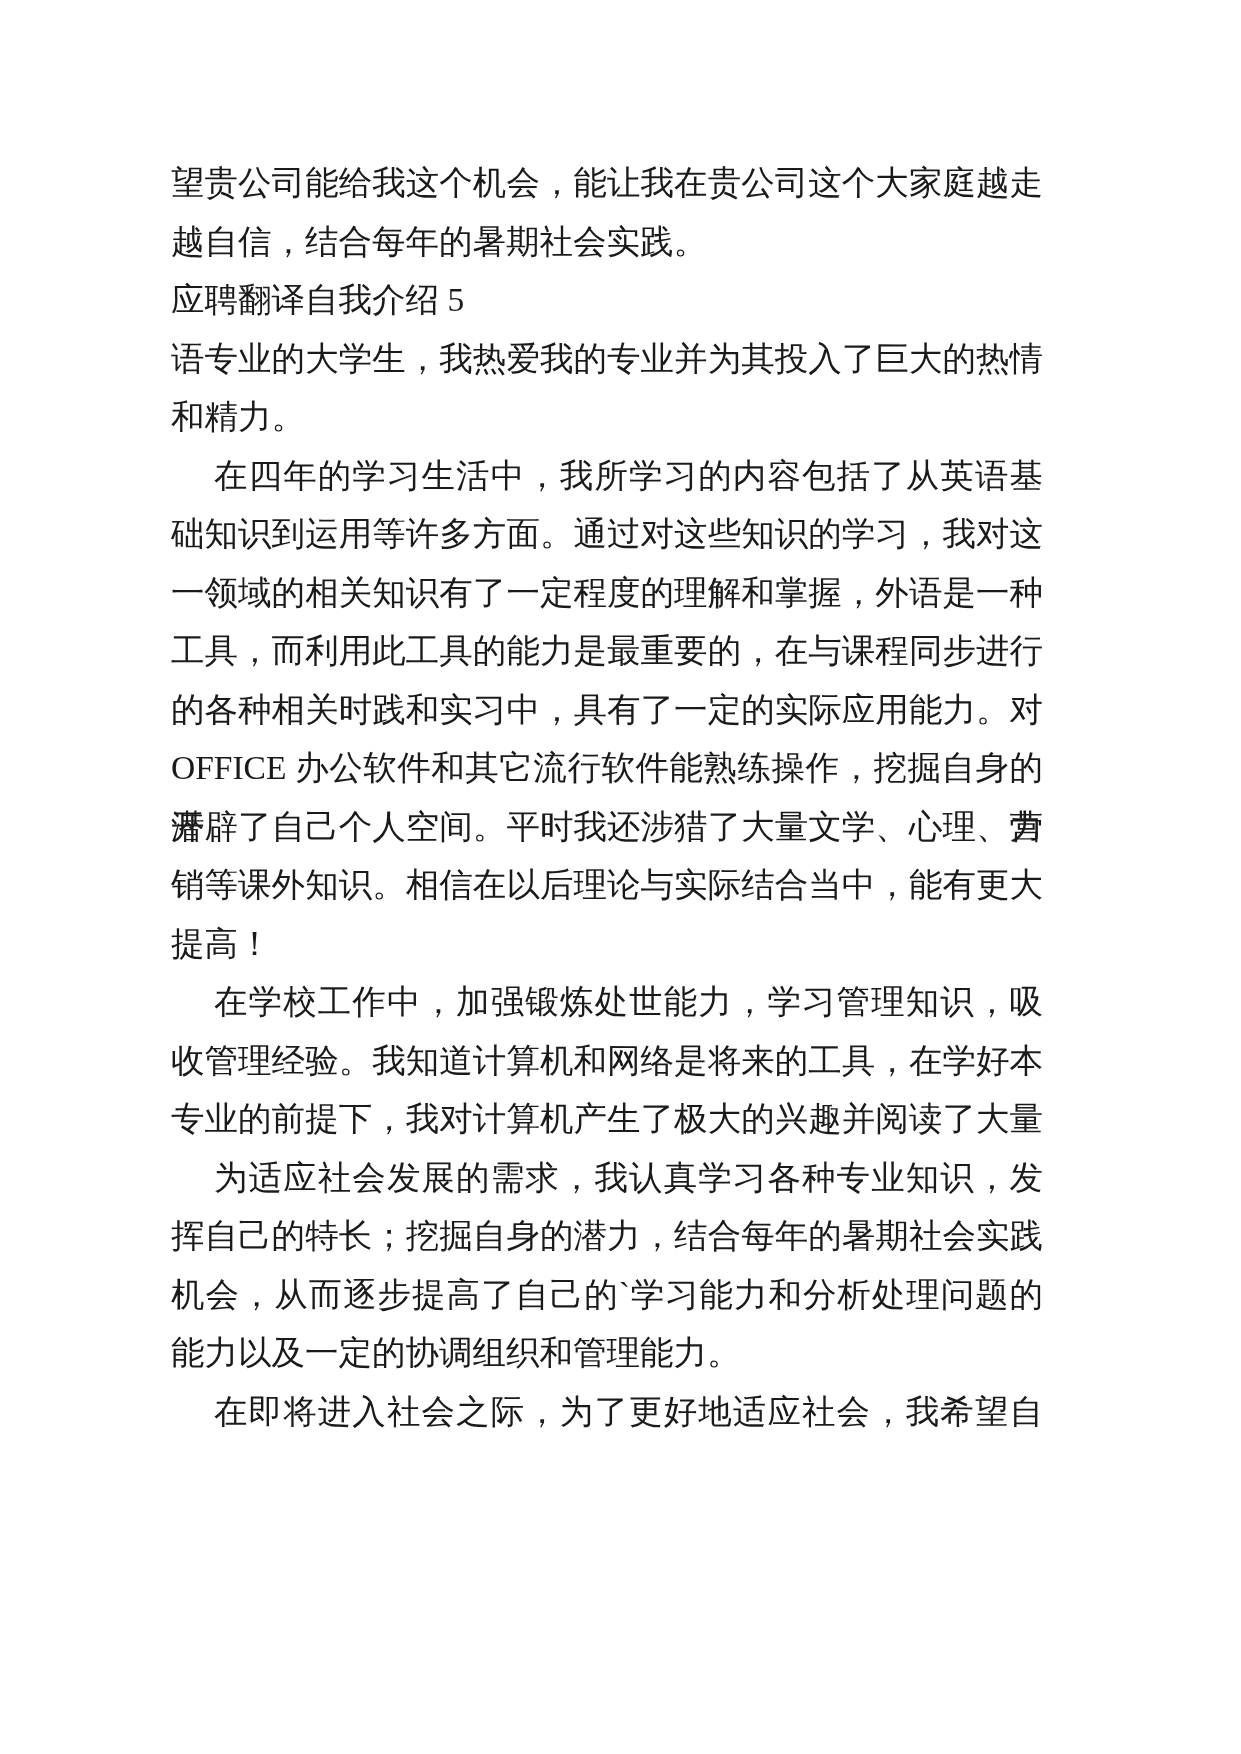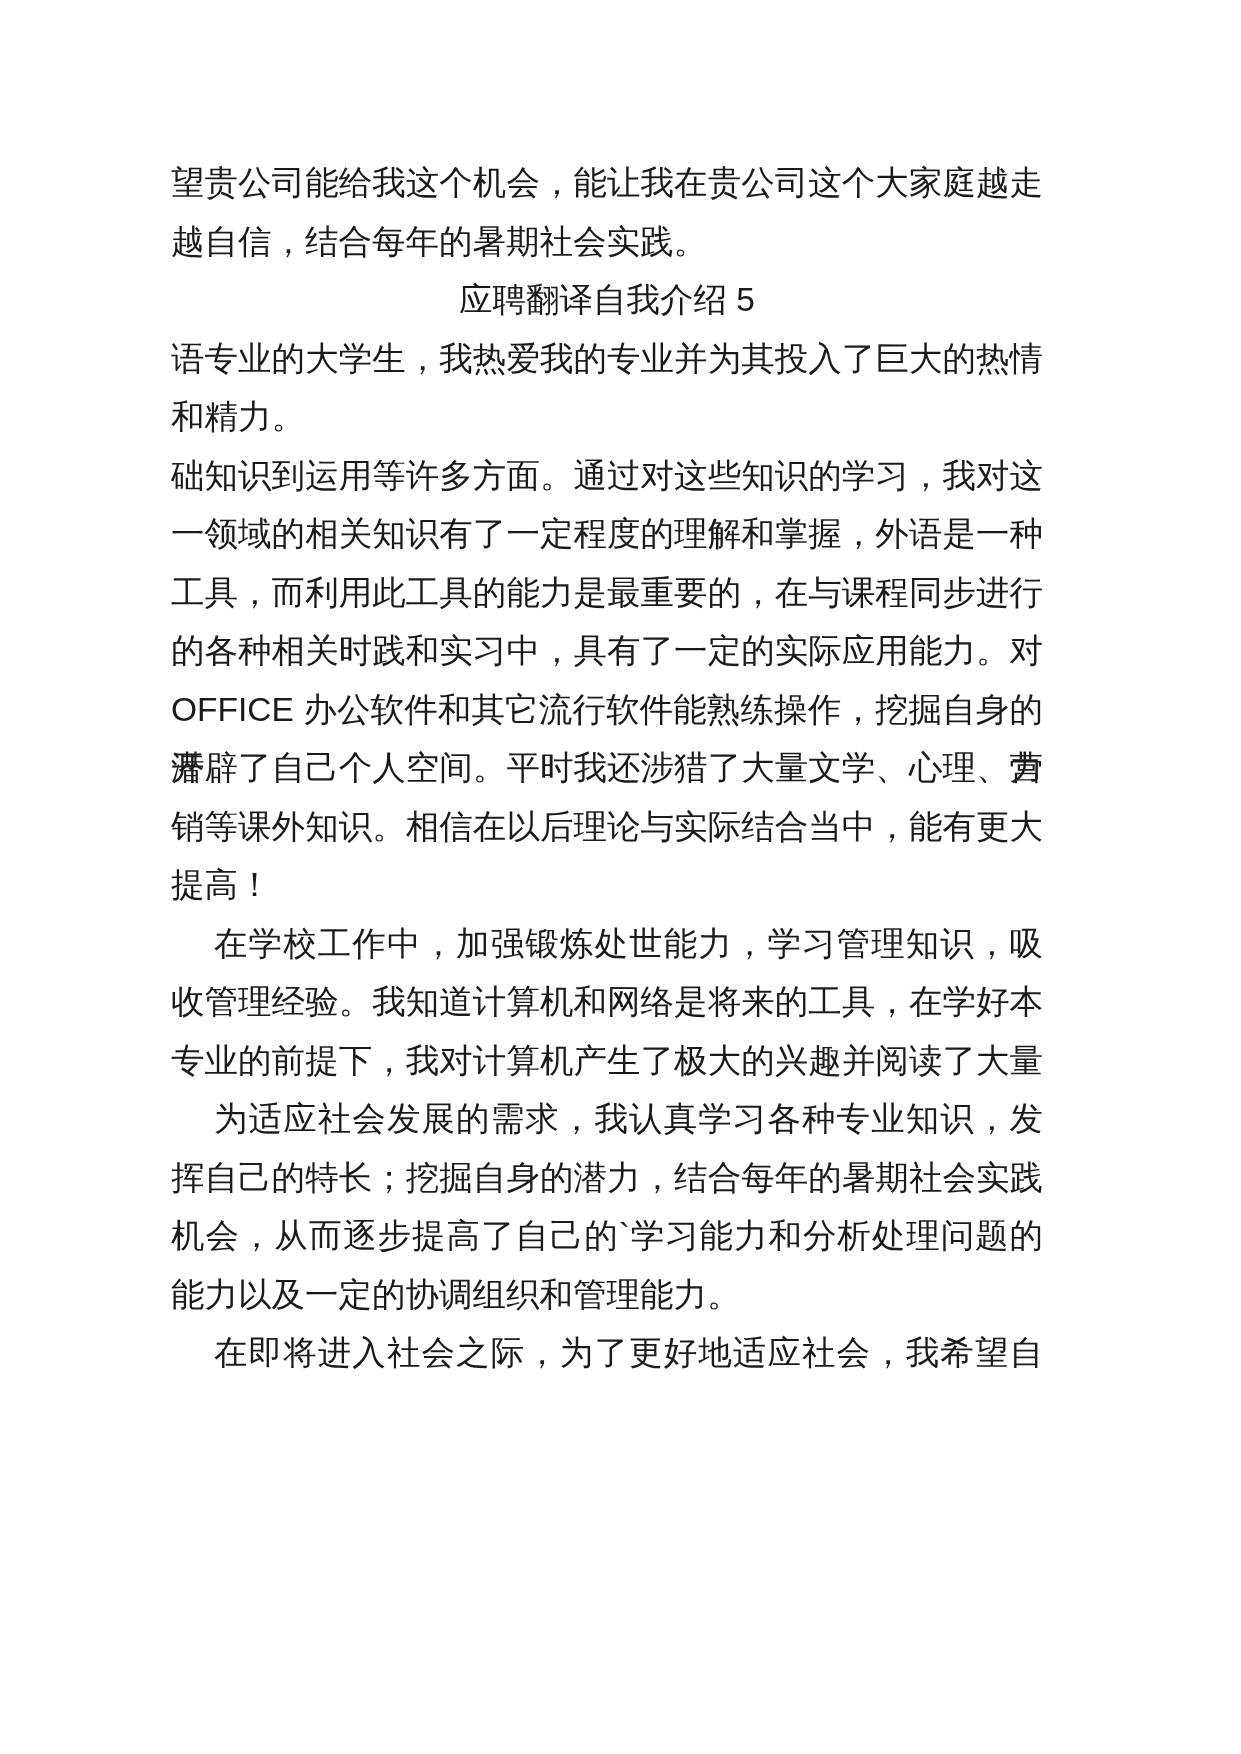--- a/index.html
+++ b/index.html
@@ -6,21 +6,21 @@
     margin: 0;
     padding: 0;
     background: #ffffff;
   }
   .page {
     position: relative;
     width: 1241px;
     height: 1468px;
     background: #ffffff;
     overflow: hidden;
-    font-family: Liberation Sans, sans-serif;
+    font-family: Liberation Serif, serif;
   }
   .text-block {
     position: absolute;
     left: 171px;
     top: 154px;
     width: 872px;
     font-size: 33.5px;
     font-weight: 400;
     color: #1a1a1a;
     letter-spacing: 0;
@@ -36,33 +36,34 @@
     white-space: normal;
     text-align: justify;
     text-align-last: justify;
     text-justify: inter-character;
   }
   
   .line.indent {
     text-indent: 43px;
   }
   .line.heading {
-    text-align: center;
+    text-align: left;
   }
 </style>
 </head>
 <body>
 
 <div class="page" style="background: rgb(255, 255, 255);">
   <div class="text-block" id="lines-container" style="color: rgb(26, 26, 26);">
       <div class="line just">望贵公司能给我这个机会，能让我在贵公司这个大家庭越走</div>
       <div class="line">越自信，结合每年的暑期社会实践。</div>
       <div class="line heading">应聘翻译自我介绍 5</div>
       <div class="line just">语专业的大学生，我热爱我的专业并为其投入了巨大的热情</div>
       <div class="line">和精力。</div>
+      <div class="line indent just">在四年的学习生活中，我所学习的内容包括了从英语基</div>
       <div class="line just">础知识到运用等许多方面。通过对这些知识的学习，我对这</div>
       <div class="line just">一领域的相关知识有了一定程度的理解和掌握，外语是一种</div>
       <div class="line just">工具，而利用此工具的能力是最重要的，在与课程同步进行</div>
       <div class="line just">的各种相关时践和实习中，具有了一定的实际应用能力。对</div>
       <div class="line just">OFFICE 办公软件和其它流行软件能熟练操作，挖掘自身的潜力</div>
       <div class="line just">开辟了自己个人空间。平时我还涉猎了大量文学、心理、营</div>
       <div class="line just">销等课外知识。相信在以后理论与实际结合当中，能有更大</div>
       <div class="line">提高！</div>
       <div class="line indent just">在学校工作中，加强锻炼处世能力，学习管理知识，吸</div>
       <div class="line just">收管理经验。我知道计算机和网络是将来的工具，在学好本</div>

